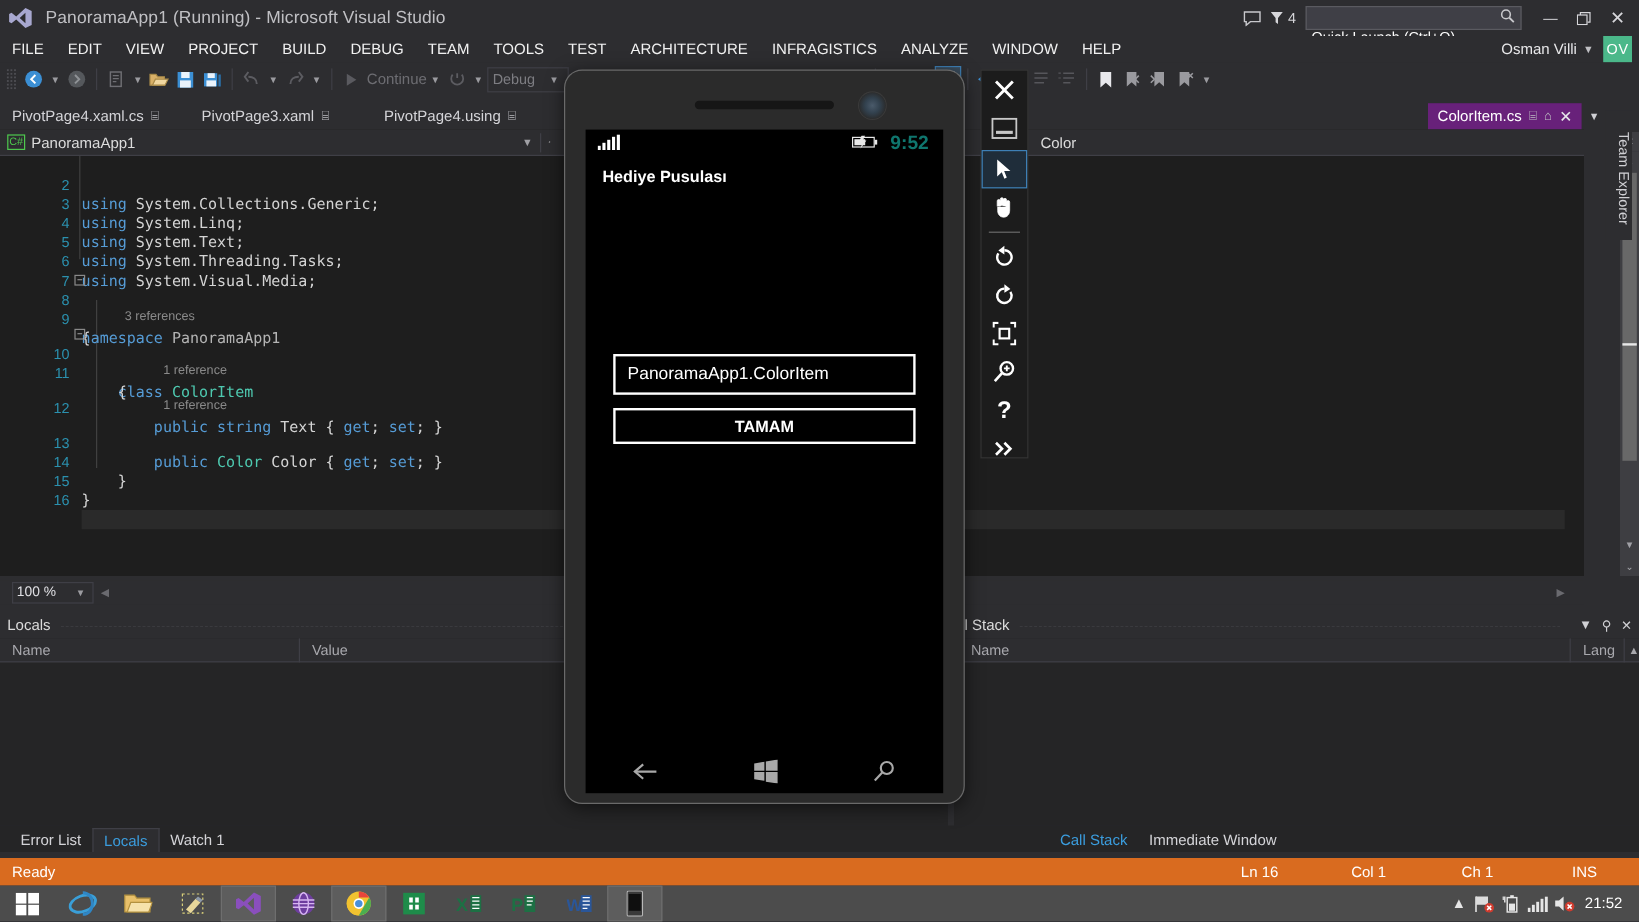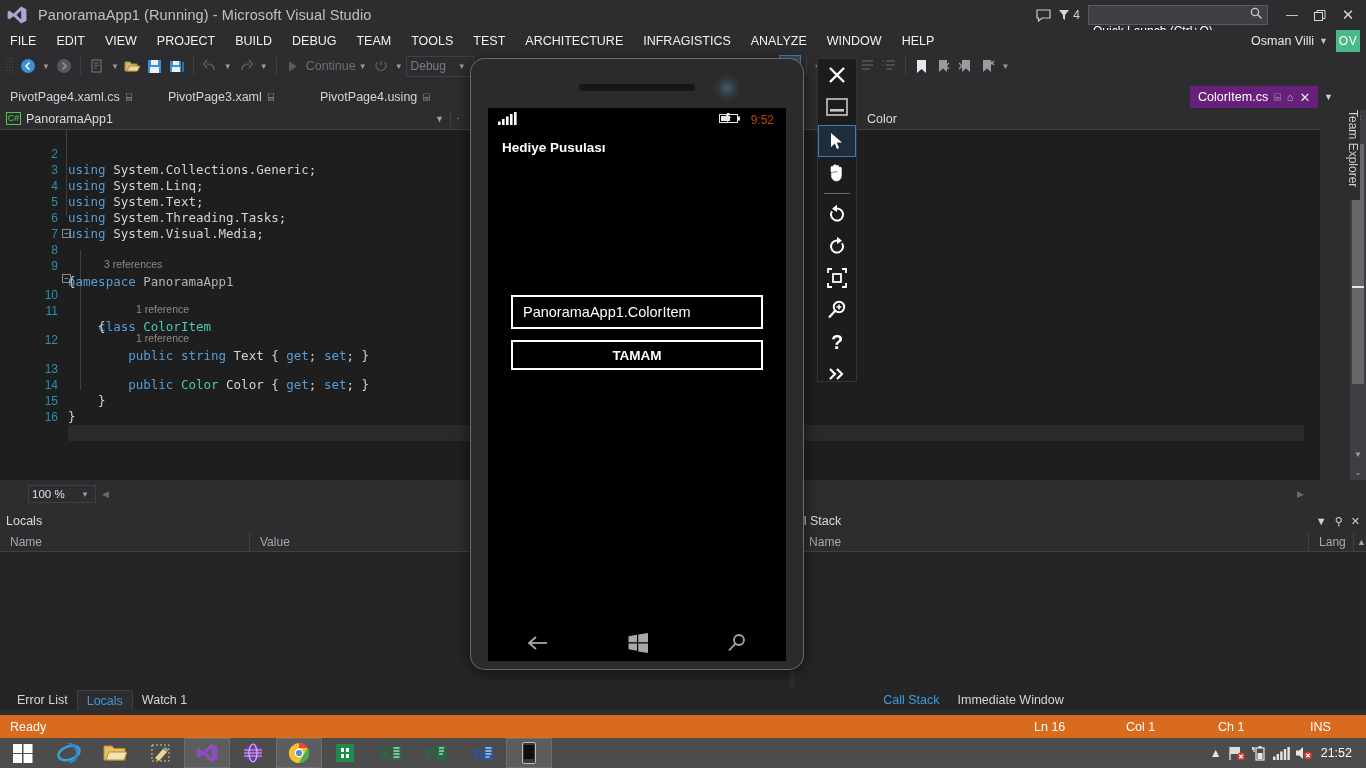--- a/index.html
+++ b/index.html
@@ -120,21 +120,21 @@
                      display:flex; align-items:center; justify-content:center; }
   .ed-thumb { position:absolute; left:2px; width:12px; background:#686868; }
   .split-h { position:absolute; right:0; top:110px; width:16px; height:16px;
              background:#3e3e42; color:#d0d0d4; display:flex; align-items:center;
              justify-content:center; font-size:11px; }
   .marker-line { position:absolute; right:2px; width:12px; height:2px; background:#e8e8e8; }
 
   
   .zoomrow { position:absolute; left:0; top:484px; width:1320px; height:20px; background:#2d2d30;
              display:flex; align-items:center; }
-  .zoombox { width:68px; height:18px; margin-left:28px; border:1px solid #3f3f46;
+  .zoombox { width:68px; height:18px; margin-left:10px; border:1px solid #3f3f46;
              display:flex; align-items:center; padding:0 3px; color:#e0e0e4; font-size:11.5px; }
   .hsc-arr { color:#6a6a6f; font-size:9px; margin-left:6px; }
 
   
   .panel { position:absolute; background:#252526; }
   .panel-head { height:22px; display:flex; align-items:center; padding:0 6px;
                 color:#dcdcdc; font-size:12.5px; background:#2d2d30; }
   .dots { flex:1; height:1px; margin:0 8px;
     background-image:radial-gradient(#53535a 45%, transparent 46%);
     background-size:4px 4px; background-repeat:repeat-x; background-position:0 0; }
@@ -179,21 +179,21 @@
               background:radial-gradient(circle at 50% 50%, #4a5a6a 0%, #32414e 40%, #2a2a2a 75%);
               box-shadow:0 0 0 1px #3a3a3a; }
   .screen { position:absolute; left:17px; top:49px; width:298px; height:553px; background:#000; }
   .sysnav { position:absolute; left:17px; top:556px; width:298px; height:58px;
             display:flex; align-items:center; justify-content:space-around; color:#a8a8a8; }
 
   .sb { position:absolute; left:0; top:0; width:298px; height:24px; display:flex;
         align-items:center; color:#fff; }
   .sb-sig { margin-left:10px; }
   .sb-right { margin-left:auto; display:flex; align-items:center; gap:10px; padding-right:12px; }
-  .sb-time { font-size:12px; color:#c2410c; }
+  .sb-time { font-size:16px; color:#0f766e;font-weight:bold; }
   .app-title { position:absolute; left:14px; top:32px; color:#fff; font-size:13.5px; font-weight:bold; }
   .page-title { position:absolute; left:12px; top:52px; color:#fff; font-size:37px;
                 font-weight:300; letter-spacing:-.3px; }
   .msgbox { position:absolute; left:23px; top:187px; width:252px; height:34px;
             border:2px solid #fff; background:#000; display:flex; align-items:center;
             padding-left:10px; color:#fff; font-size:14.5px; }
   .okbtn { position:absolute; left:23px; top:232px; width:252px; height:30px;
            border:2px solid #fff; background:#000; display:flex; align-items:center;
            justify-content:center; color:#fff; font-size:13.5px; font-weight:bold; }
 

